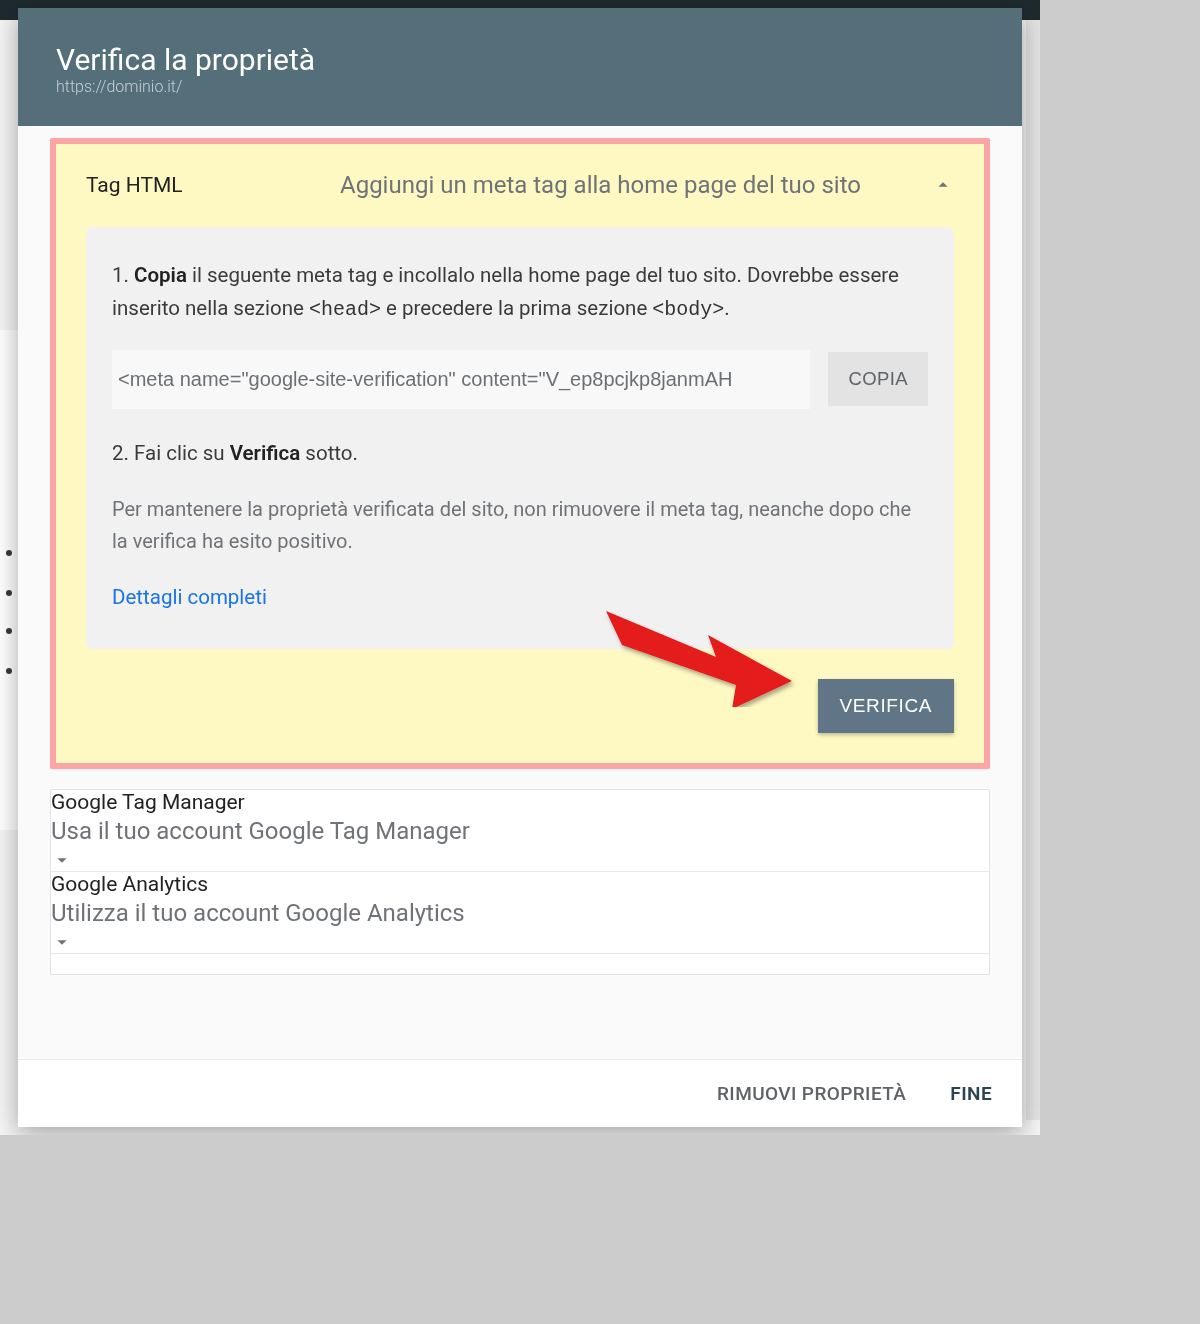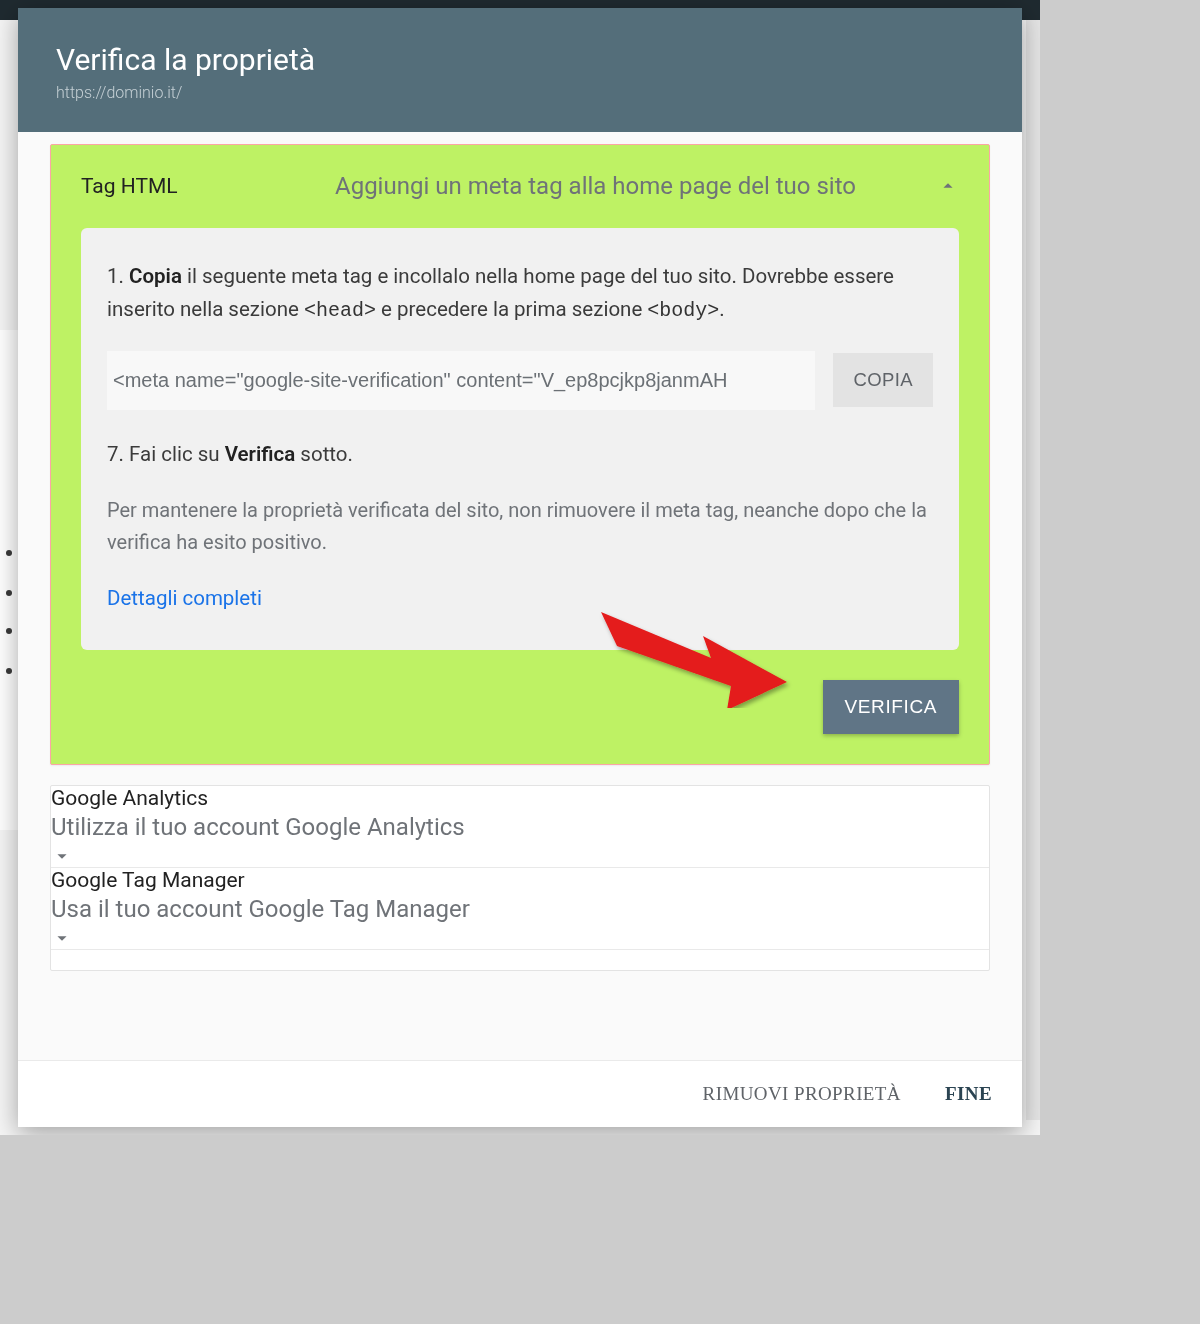--- a/index.html
+++ b/index.html
@@ -9,25 +9,25 @@
   .sidepeek-left { position: absolute; top: 330px; left: 0; width: 20px; height: 500px; background: #fff; }
   .sidepeek-right{ position: absolute; top: 20px; right: 0; width: 14px; height: 1100px; background: #e5e5e5; }
   .bul { position: absolute; left: 6px; width: 6px; height: 6px; border-radius: 50%; background: #3a3a3a; }
   .modal {
     position: absolute; top: 8px; left: 18px; right: 18px; bottom: 8px;
     background: #fff; box-shadow: 0 6px 24px rgba(0,0,0,0.35); display: flex; flex-direction: column;
   }
   .modal-header {
     background: #546e7a; color: #fff; padding: 34px 38px 30px;
   }
-  .modal-header h1 { font-size: 30px; font-weight: 400; margin-bottom: 6px; }
+  .modal-header h1 { font-size: 30px; font-weight: 400; }
   .modal-header .url { font-size: 16px; color: #c5d0d5; font-weight: 300; }
   .modal-body { flex: 1; background: #fafafa; padding: 12px 32px 0; overflow: hidden; position: relative; }
 
-  .card { background: #bef264; border: 1px solid #fca5a5; border-radius: 2px; box-shadow: 0 1px 2px rgba(0,0,0,0.06); margin-bottom: 20px; }
+  .card { background: #fef9c3; border: 6px solid #fca5a5; border-radius: 2px; box-shadow: 0 1px 2px rgba(0,0,0,0.06); margin-bottom: 20px; }
   .card .row {
     display: flex; align-items: center; padding: 24px 30px; gap: 24px; cursor: pointer;
   }
   .row .name { width: 230px; font-size: 21px; color: #222; }
   .row .desc { flex: 1; font-size: 24px; color: #6f7378; line-height: 1.45; }
   .row .chev { color: #6f7378; }
   .row .chev svg { display:block; }
 
   .graybox { background: #f1f1f1; margin: 0 30px 30px; border-radius: 6px; padding: 32px 26px 40px; color: #3b3b3b; }
   .step { font-size: 20.5px; line-height: 1.6; margin-bottom: 24px; }
@@ -47,21 +47,21 @@
   .list-card .row:last-child { border-bottom: none; }
 
   .fade-bottom { position: absolute; left: 32px; right: 32px; height: 50px; bottom: 0;
     background: linear-gradient(to bottom, rgba(250,250,250,0), #fafafa); }
 
   .modal-footer {
     background: #fff; border-top: 1px solid #eaeaea; padding: 22px 30px;
     display: flex; justify-content: flex-end; gap: 44px; font-size: 19px;
     color: #5f6368; font-weight: 500; letter-spacing: 0.4px;
   }
-  .modal-footer .item { cursor: pointer; font-family: Liberation Serif, serif; }
+  .modal-footer .item { cursor: pointer; }
   .modal-footer .primary { color: #2b4452; font-weight: 600; text-align: center; }
 
   .arrow {
     position: absolute; width: 220px; height: 120px; pointer-events: none;
   }
 </style>
 </head>
 <body>
 
 <div class="page-bg">
@@ -96,21 +96,21 @@
 
         <div class="graybox">
           <p class="step">
             <span>1. </span><b>Copia</b><span> il seguente meta tag e incollalo nella home page del tuo sito. Dovrebbe essere inserito nella sezione </span><span class="code-inline">&lt;head&gt;</span><span> e precedere la prima sezione </span><span class="code-inline">&lt;body&gt;</span><span>.</span>
           </p>
           <div class="meta-row">
             <div class="meta-field">&lt;meta name="google-site-verification" content="V_ep8pcjkp8janmAH</div>
             <button class="btn-grey">COPIA</button>
           </div>
           <p class="step">
-            <span>7. Fai clic su </span><b>Verifica</b><span> sotto.</span>
+            <span>2. Fai clic su </span><b>Verifica</b><span> sotto.</span>
           </p>
           <p class="note">Per mantenere la proprietà verificata del sito, non rimuovere il meta tag, neanche dopo che la verifica ha esito positivo.</p>
           <a class="link">Dettagli completi</a>
         </div>
 
         <div style="position:relative;">
           <svg class="arrow" style="left:530px; top:-92px;" viewBox="0 0 220 120">
             <defs>
               <filter id="ds" x="-20%" y="-20%" width="140%" height="140%">
                 <feDropShadow dx="2" dy="3" stdDeviation="2" flood-color="#000" flood-opacity="0.35"></feDropShadow>
@@ -122,31 +122,31 @@
           </svg>
         </div>
 
         <div class="verify-row">
           <button class="btn-verify">VERIFICA</button>
         </div>
       </div>
 
       <div class="list-card">
         <div class="row">
-          <div class="name">Google Analytics</div>
-          <div class="desc">Utilizza il tuo account Google Analytics</div>
+          <div class="name">Google Tag Manager</div>
+          <div class="desc">Usa il tuo account Google Tag Manager</div>
           <div class="chev">
             <svg width="22" height="22" viewBox="0 0 24 24">
                 <path fill="#6f7378" d="M7 10l5 5 5-5z"></path>
               </svg>
           </div>
         </div>
         <div class="row">
-          <div class="name">Google Tag Manager</div>
-          <div class="desc">Usa il tuo account Google Tag Manager</div>
+          <div class="name">Google Analytics</div>
+          <div class="desc">Utilizza il tuo account Google Analytics</div>
           <div class="chev">
             <svg width="22" height="22" viewBox="0 0 24 24">
                 <path fill="#6f7378" d="M7 10l5 5 5-5z"></path>
               </svg>
           </div>
         </div>
         <div class="row" style="height:20px; padding-top:14px; padding-bottom:0;"></div>
       </div>
 
       <div class="fade-bottom"></div>

